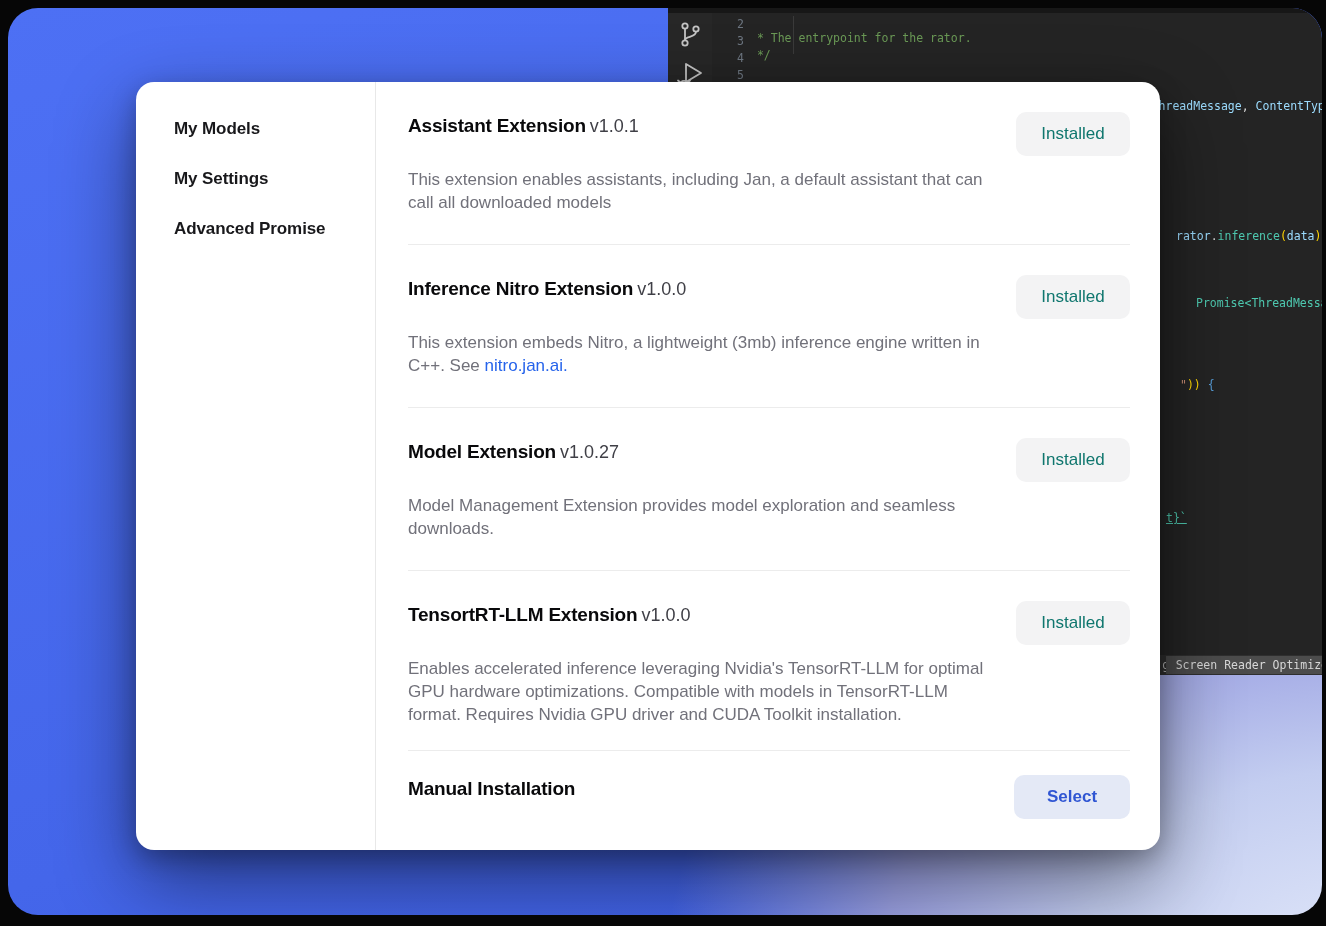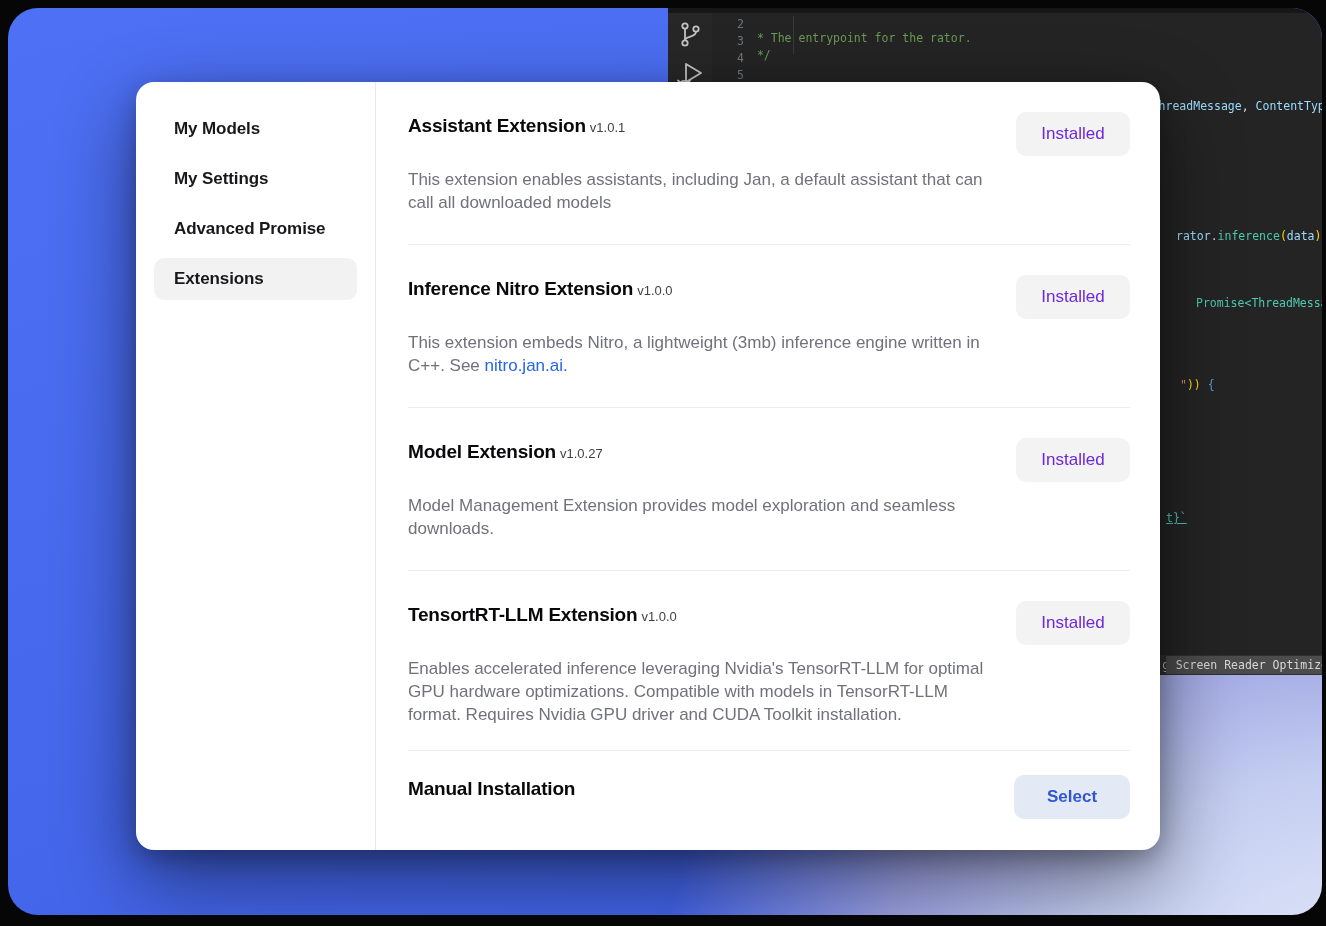--- a/index.html
+++ b/index.html
@@ -72,28 +72,28 @@
   }
   .side-item.selected { background:#f2f2f3; }
 
   .content { flex:1; padding:0 30px 0 32px; }
   .section { padding:33px 0 30px 0; border-bottom:1px solid #ececec; }
   .section.tall { padding-bottom:24px; }
   .section.last { padding-top:27px; border-bottom:none; }
   .row-head { display:flex; justify-content:space-between; align-items:flex-start; }
   .titles { display:flex; align-items:baseline; gap:4px; }
   .ext-name { font-size:19px; font-weight:700; color:#09090b; letter-spacing:-.2px; }
-  .ext-ver  { font-size:13px; font-weight:400; color:#3f3f46; }
+  .ext-ver  { font-size:18px; font-weight:400; color:#3f3f46; }
   .desc { margin-top:12px; font-size:17px; line-height:23px; color:#71717a; max-width:585px; }
   .link { color:#2563eb; text-decoration:none; cursor:pointer; }
 
   .btn { border:none; border-radius:10px; font-family:"Liberation Sans",sans-serif;
          display:flex; align-items:center; justify-content:center;
          height:44px; margin-top:-3px; flex:none; cursor:pointer; }
-  .btn.installed { width:114px; background:#f3f3f4; color:#6d28d9; font-size:17px; font-weight:500; }
+  .btn.installed { width:114px; background:#f3f3f4; color:#0f766e; font-size:17px; font-weight:500; }
   .btn.select    { width:116px;  background:#e4e9f6; color:#3056d3; font-size:17px; font-weight:700; }
 </style>
 </head>
 <body>
 
 <div class="canvas">
   <div class="bg-window">
 
     <div class="vscode">
       <div class="vs-topstrip"></div>
@@ -148,21 +148,20 @@
         <span class="sb-go">go</span>
         <span class="sb-item">Screen Reader Optimize</span>
       </div>
     </div>
 
     <div class="modal">
       <aside class="sidebar">
         <div class="side-item">My Models</div>
         <div class="side-item">My Settings</div>
         <div class="side-item">Advanced Promise</div>
-        <div class="side-item selected">Extensions</div>
       </aside>
 
       <main class="content">
 
         <section class="section">
           <div class="row-head">
             <div class="titles">
               <span class="ext-name">Assistant Extension</span>
               <span class="ext-ver">v1.0.1</span>
             </div>

